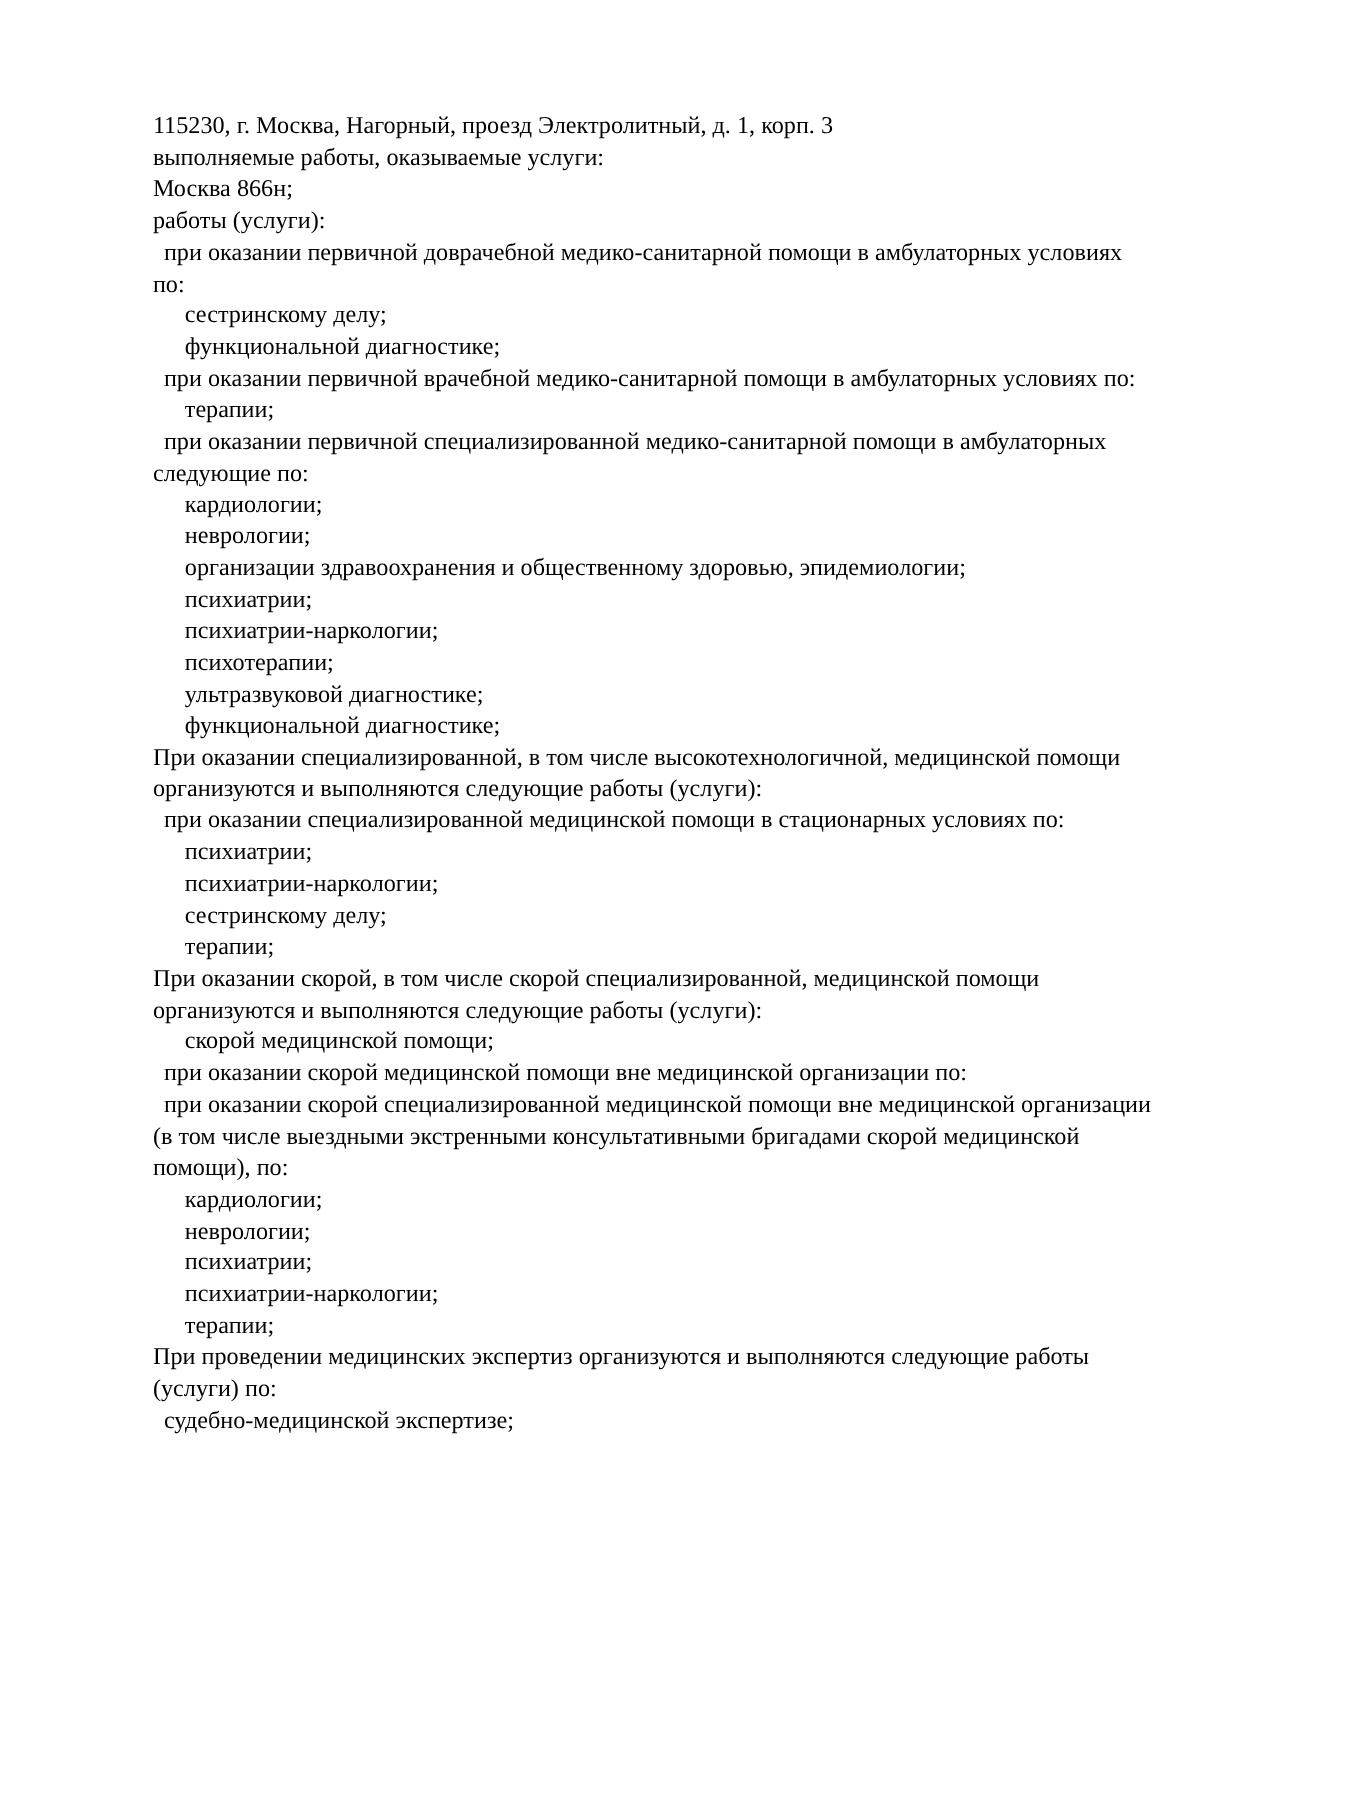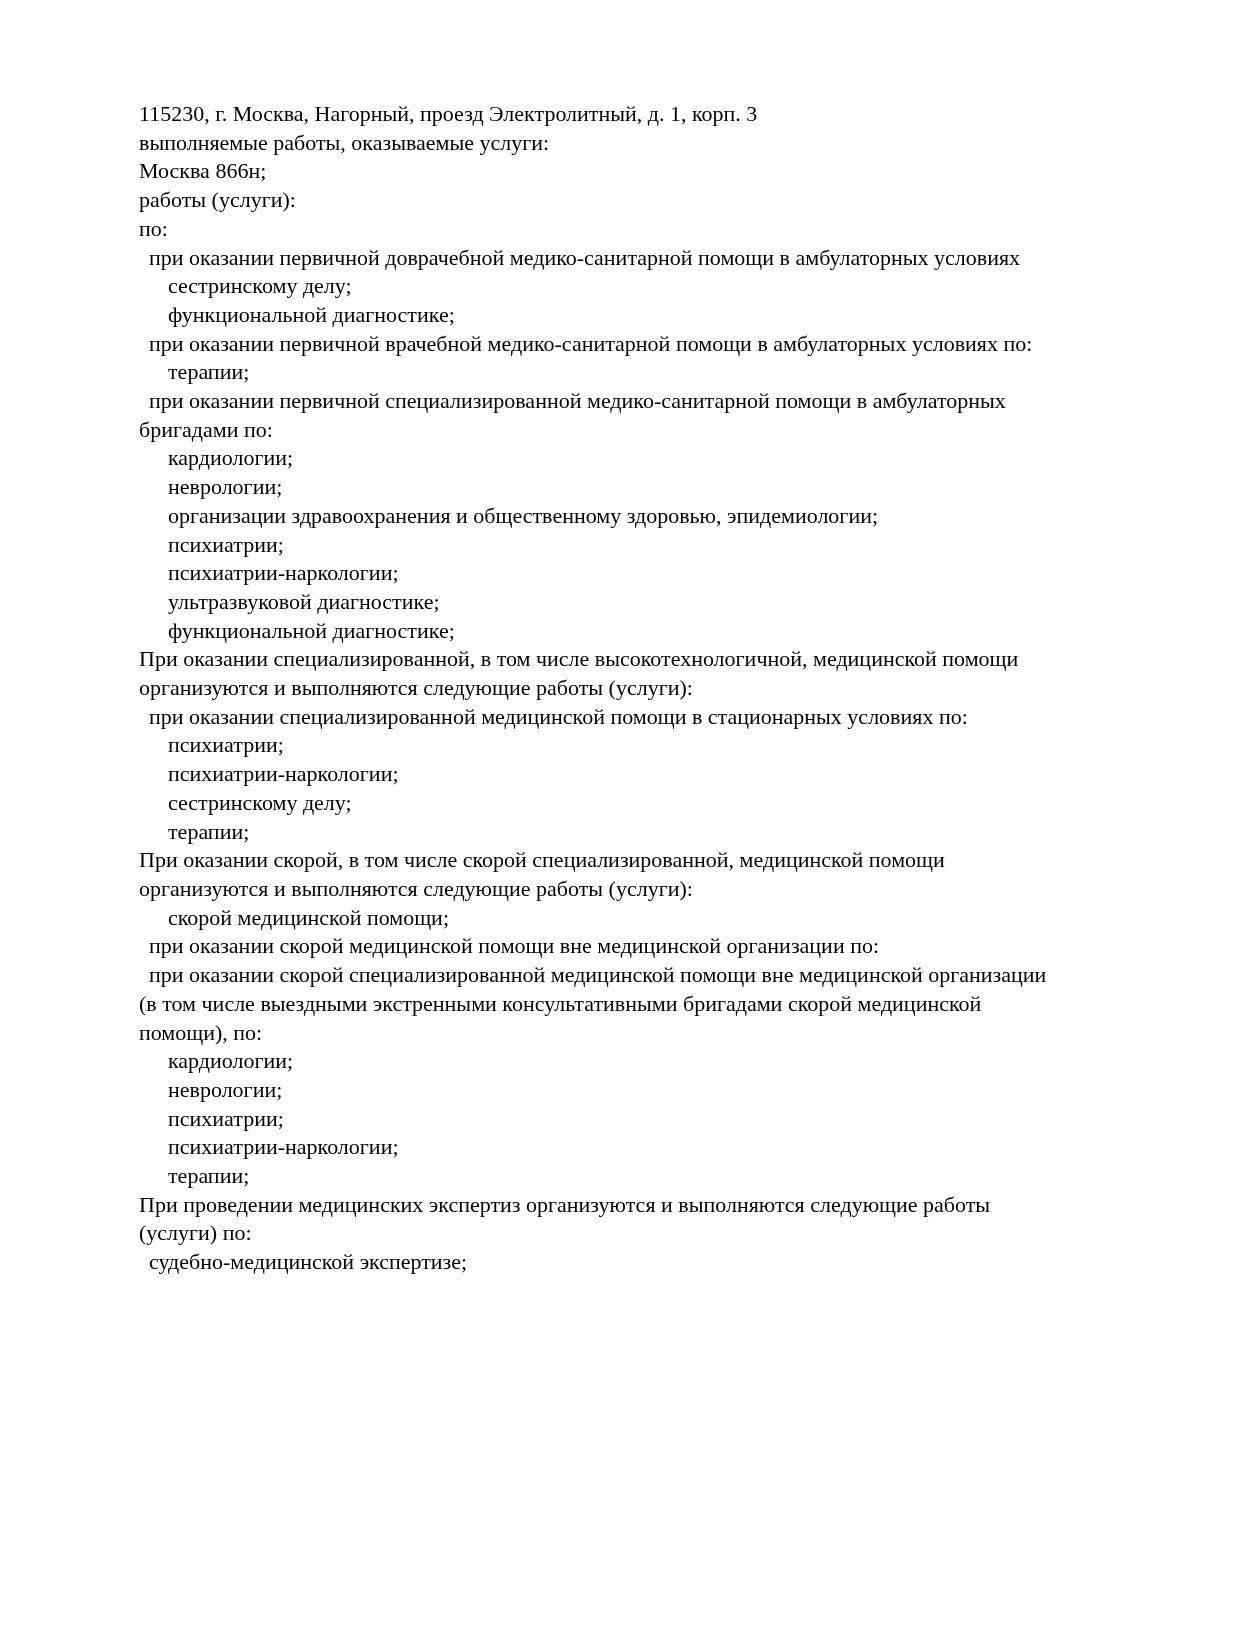--- a/index.html
+++ b/index.html
@@ -35,33 +35,34 @@
 </style>
 </head>
 <body>
 
 <div class="page">
   <div class="doc-text">
       <div class="line indent-0">115230, г. Москва, Нагорный, проезд Электролитный, д. 1, корп. 3</div>
       <div class="line indent-0">выполняемые работы, оказываемые услуги:</div>
       <div class="line indent-0">Москва 866н;</div>
       <div class="line indent-0">работы (услуги):</div>
+      <div class="line indent-1">при оказании первичной доврачебной медико-санитарной помощи в амбулаторных условиях</div>
       <div class="line indent-0">по:</div>
-      <div class="line indent-1">при оказании первичной доврачебной медико-санитарной помощи в амбулаторных условиях</div>
       <div class="line indent-2">сестринскому делу;</div>
       <div class="line indent-2">функциональной диагностике;</div>
       <div class="line indent-1">при оказании первичной врачебной медико-санитарной помощи в амбулаторных условиях по:</div>
       <div class="line indent-2">терапии;</div>
       <div class="line indent-1">при оказании первичной специализированной медико-санитарной помощи в амбулаторных</div>
-      <div class="line indent-0">бригадами по:</div>
+      <div class="line indent-0">следующие по:</div>
       <div class="line indent-2">кардиологии;</div>
       <div class="line indent-2">неврологии;</div>
       <div class="line indent-2">организации здравоохранения и общественному здоровью, эпидемиологии;</div>
       <div class="line indent-2">психиатрии;</div>
       <div class="line indent-2">психиатрии-наркологии;</div>
+      <div class="line indent-2">психотерапии;</div>
       <div class="line indent-2">ультразвуковой диагностике;</div>
       <div class="line indent-2">функциональной диагностике;</div>
       <div class="line indent-0">При оказании специализированной, в том числе высокотехнологичной, медицинской помощи</div>
       <div class="line indent-0">организуются и выполняются следующие работы (услуги):</div>
       <div class="line indent-1">при оказании специализированной медицинской помощи в стационарных условиях по:</div>
       <div class="line indent-2">психиатрии;</div>
       <div class="line indent-2">психиатрии-наркологии;</div>
       <div class="line indent-2">сестринскому делу;</div>
       <div class="line indent-2">терапии;</div>
       <div class="line indent-0">При оказании скорой, в том числе скорой специализированной, медицинской помощи</div>

